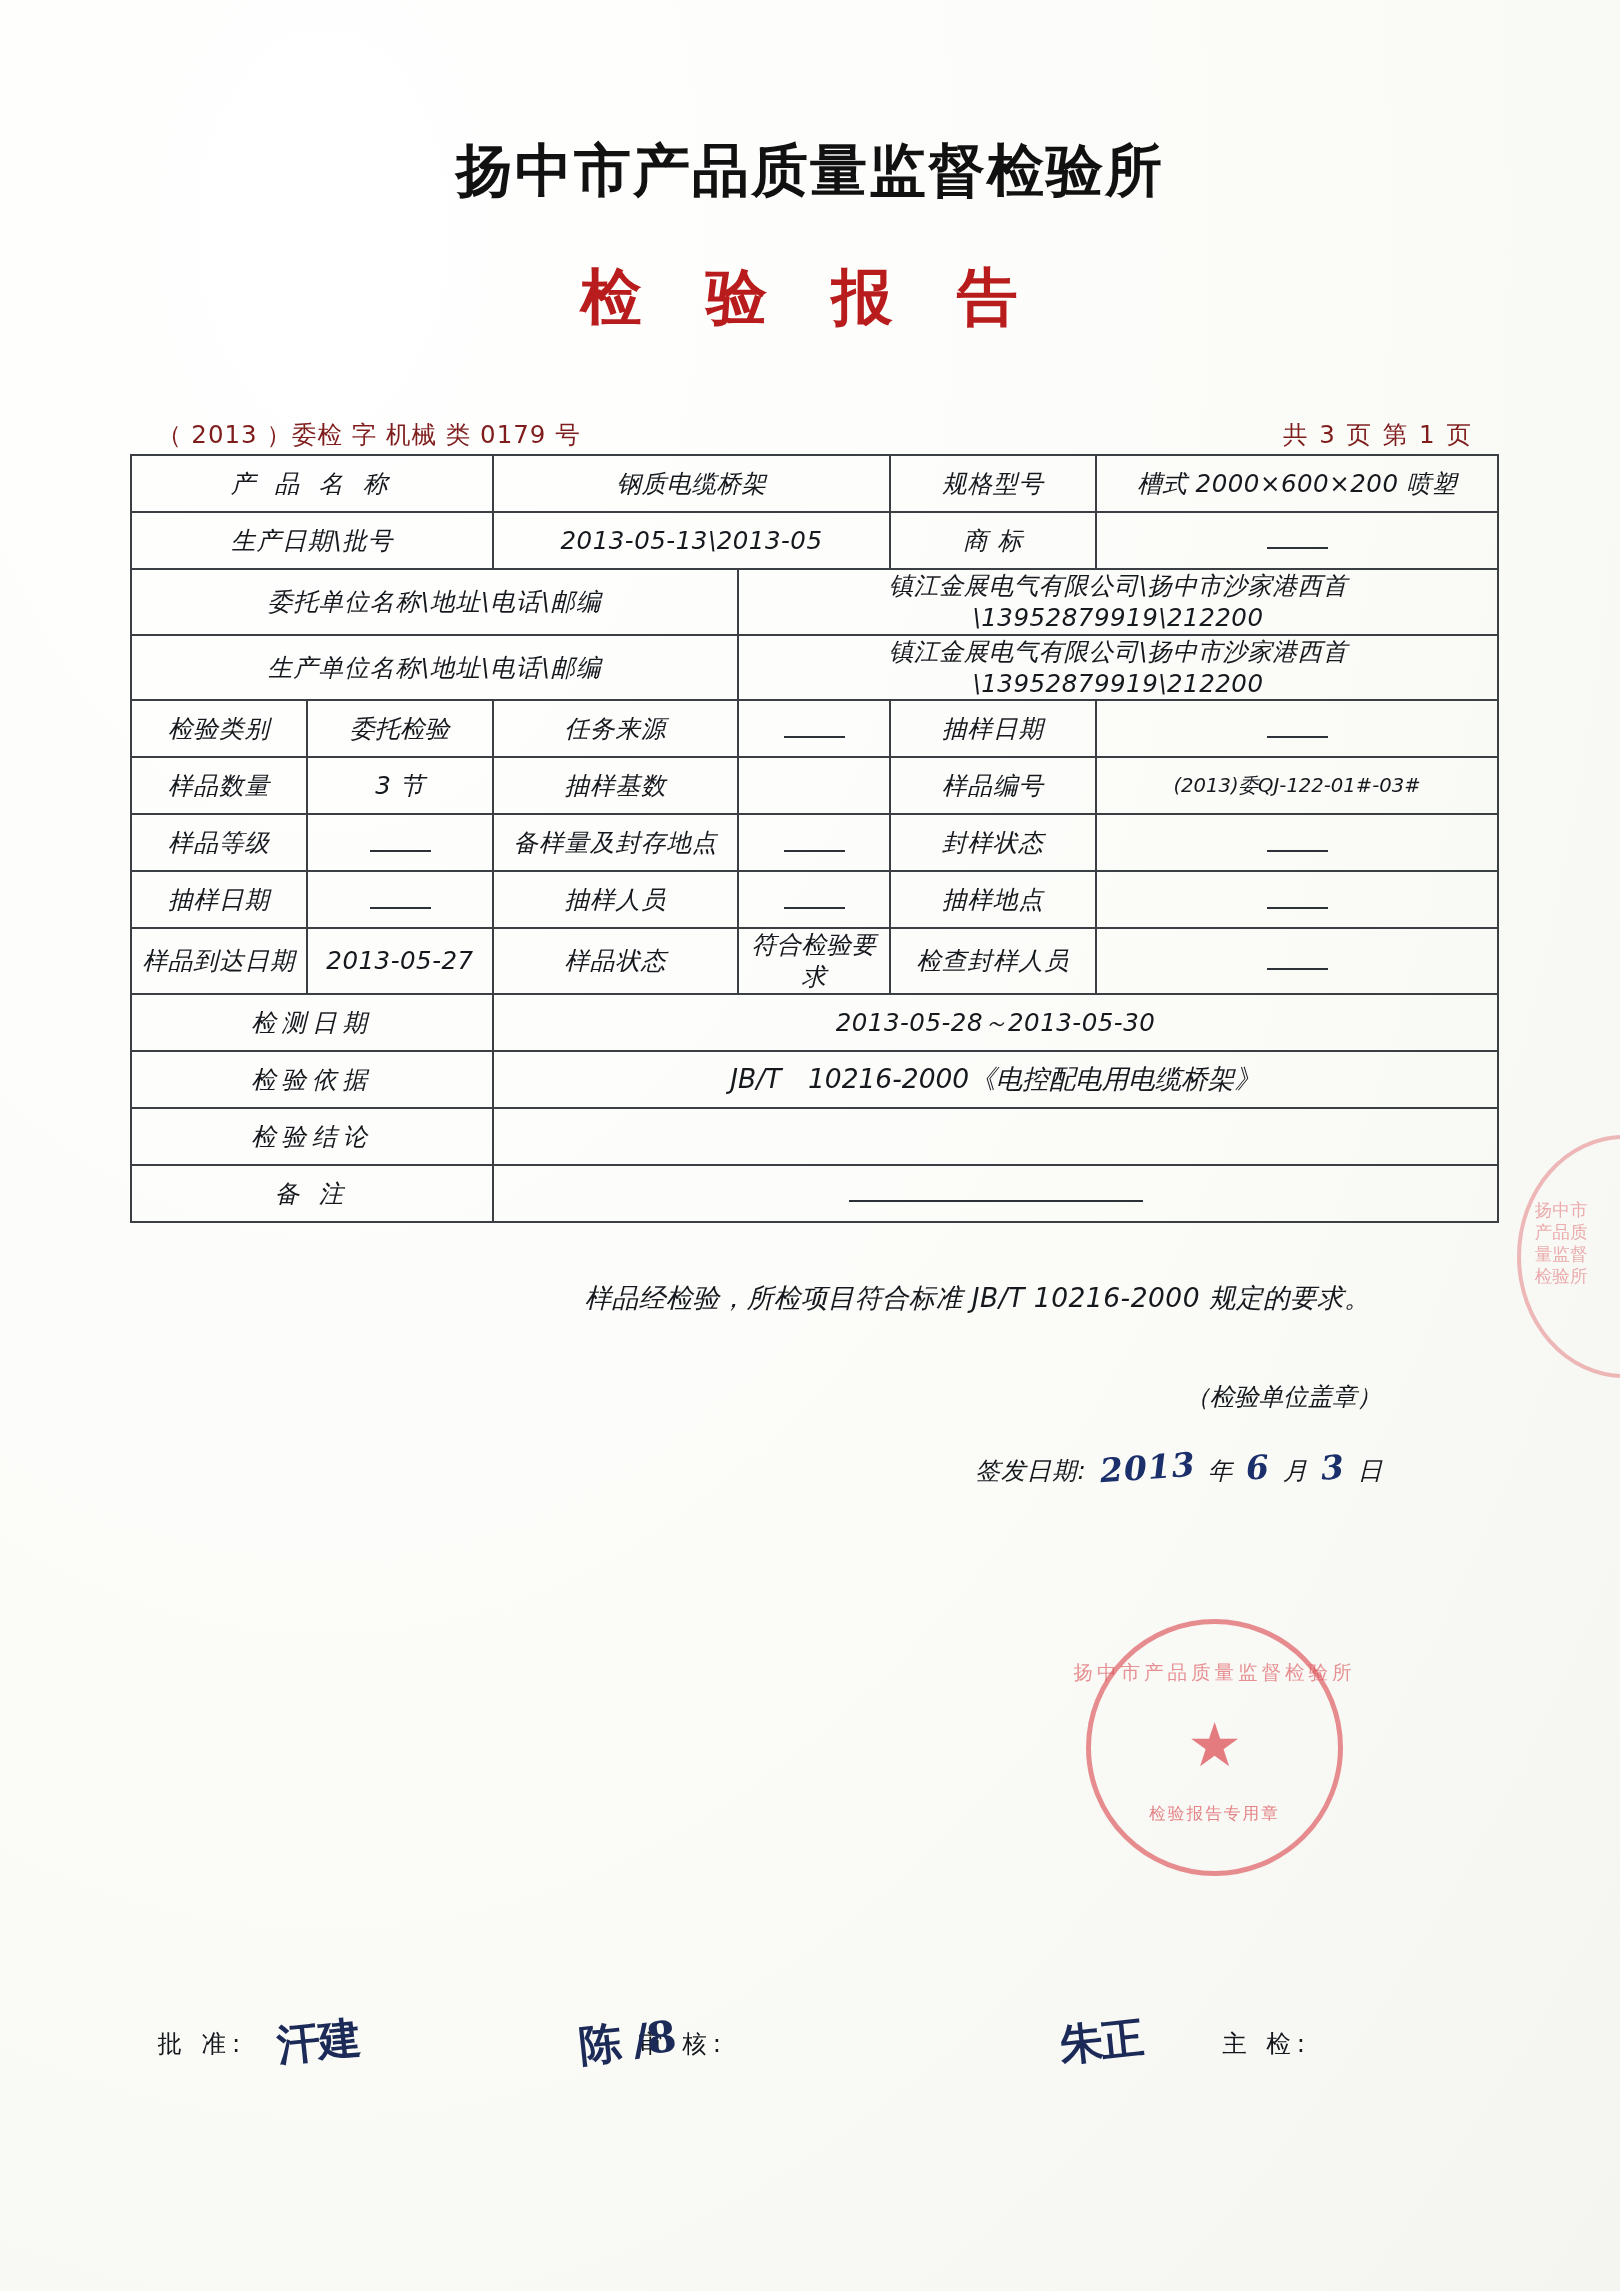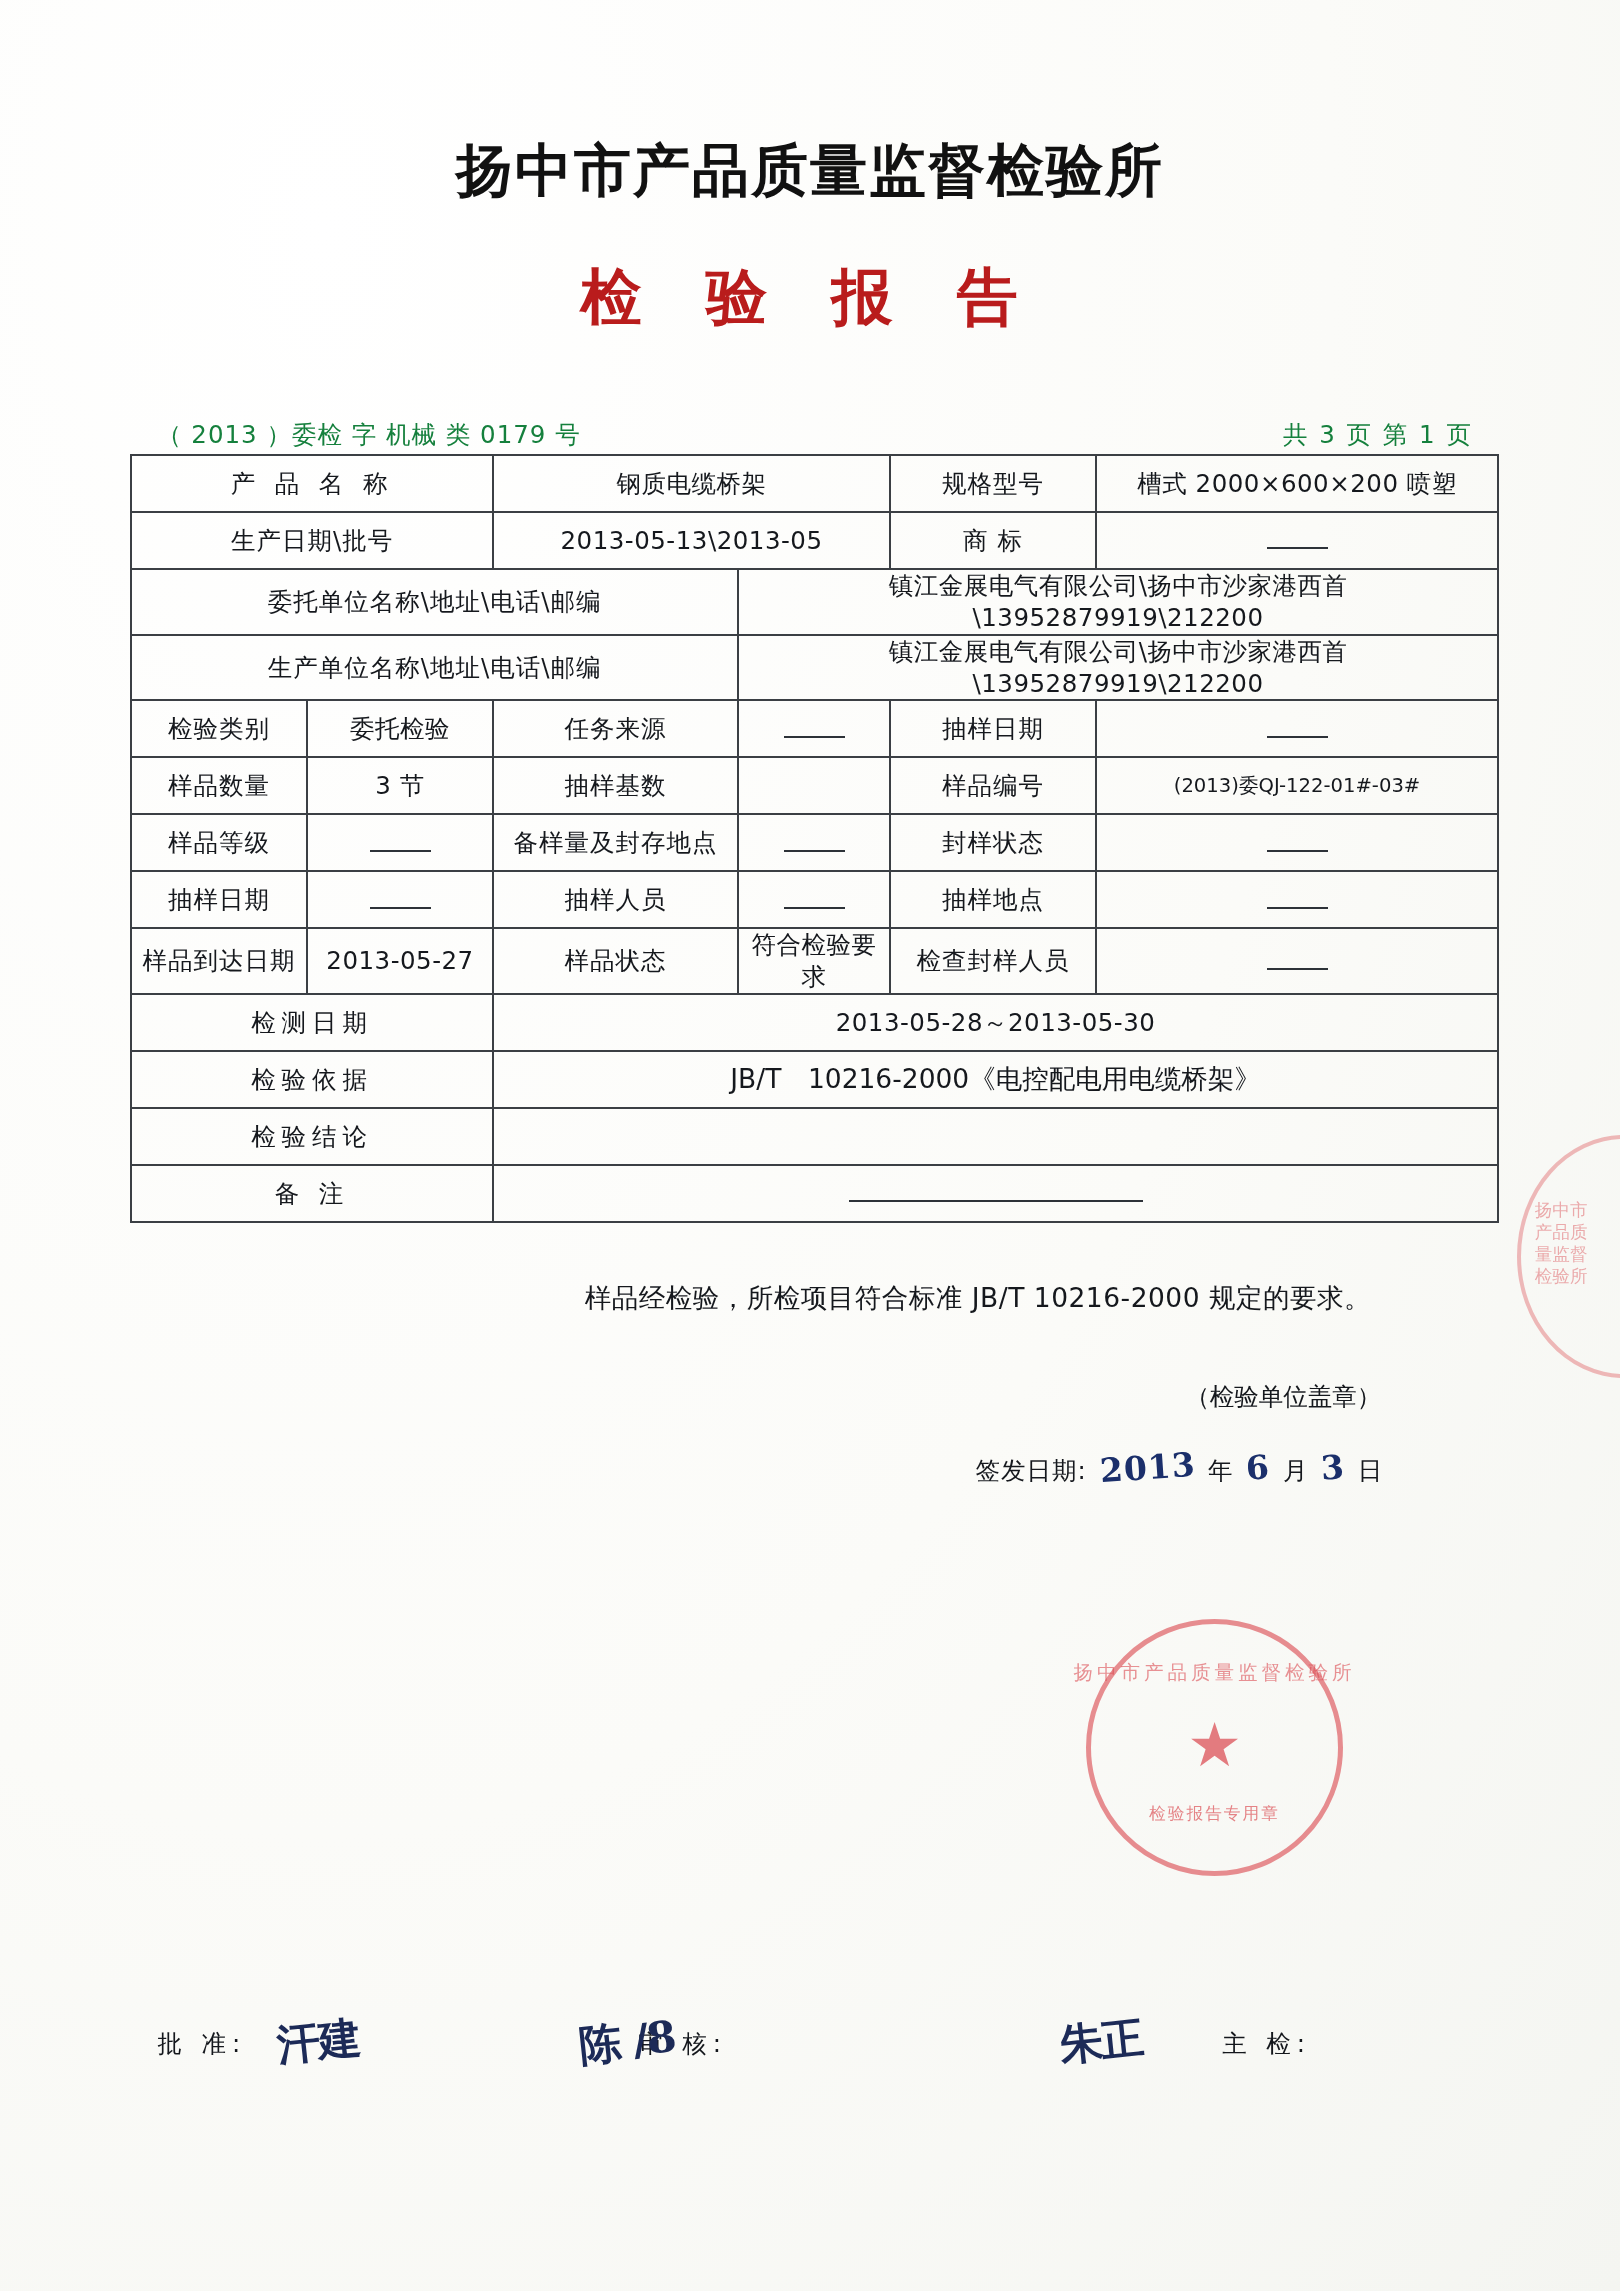--- a/index.html
+++ b/index.html
@@ -53,34 +53,35 @@
 
   .meta-row {
     position: absolute;
     top: 410px;
     left: 157px;
     right: 147px;
     display: flex;
     justify-content: space-between;
     font-size: 24.5px;
     letter-spacing: 1px;
-    color: #15803d;
+    color: #7f1d1d;
   }
   .meta-left { white-space: pre; }
   .meta-right { white-space: pre; letter-spacing: 2px; }
 
   table.report {
     position: absolute;
     left: 130px;
     top: 446px;
     width: 1367px;
     border-collapse: collapse;
     table-layout: fixed;
     font-size: 24.5px;
     color: #15181d;
+    font-style: italic;
   }
   table.report td {
     border: 2px solid #3b3f44;
     padding: 0 7.8px;
     text-align: center;
     vertical-align: middle;
     height: 55px;
     line-height: 1.3;
   }
   .lbl { letter-spacing: 5.9px; }

